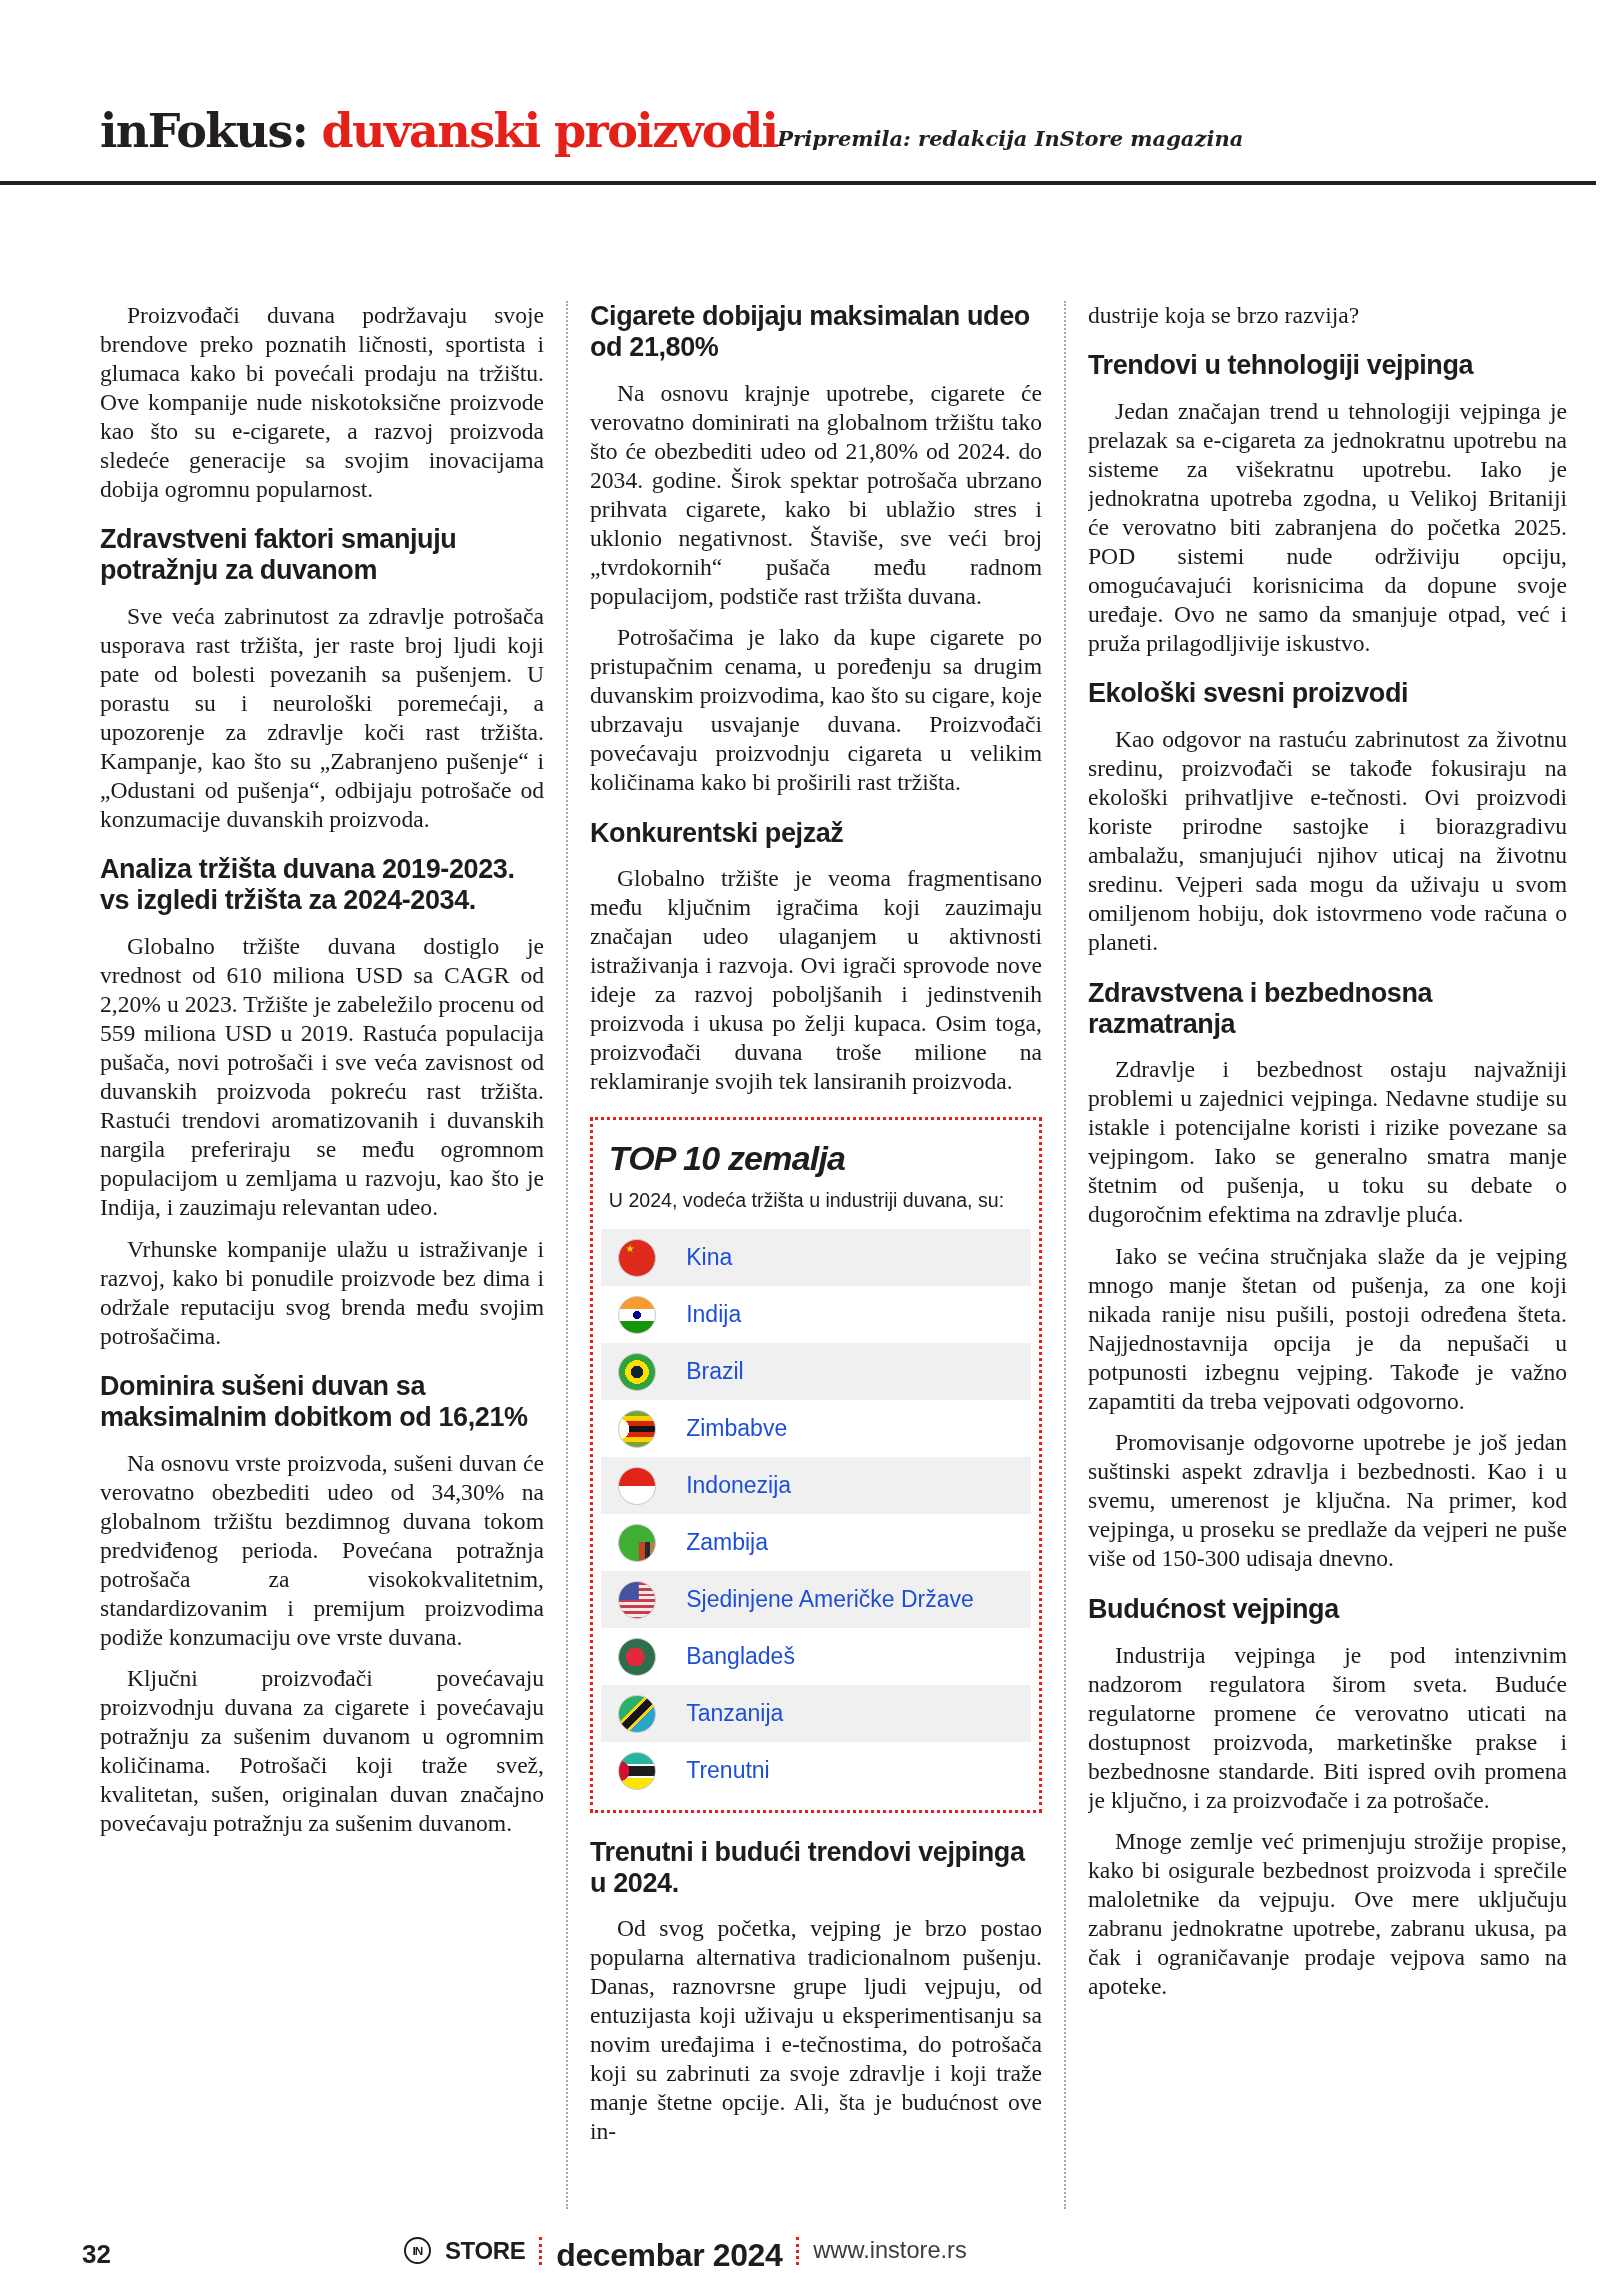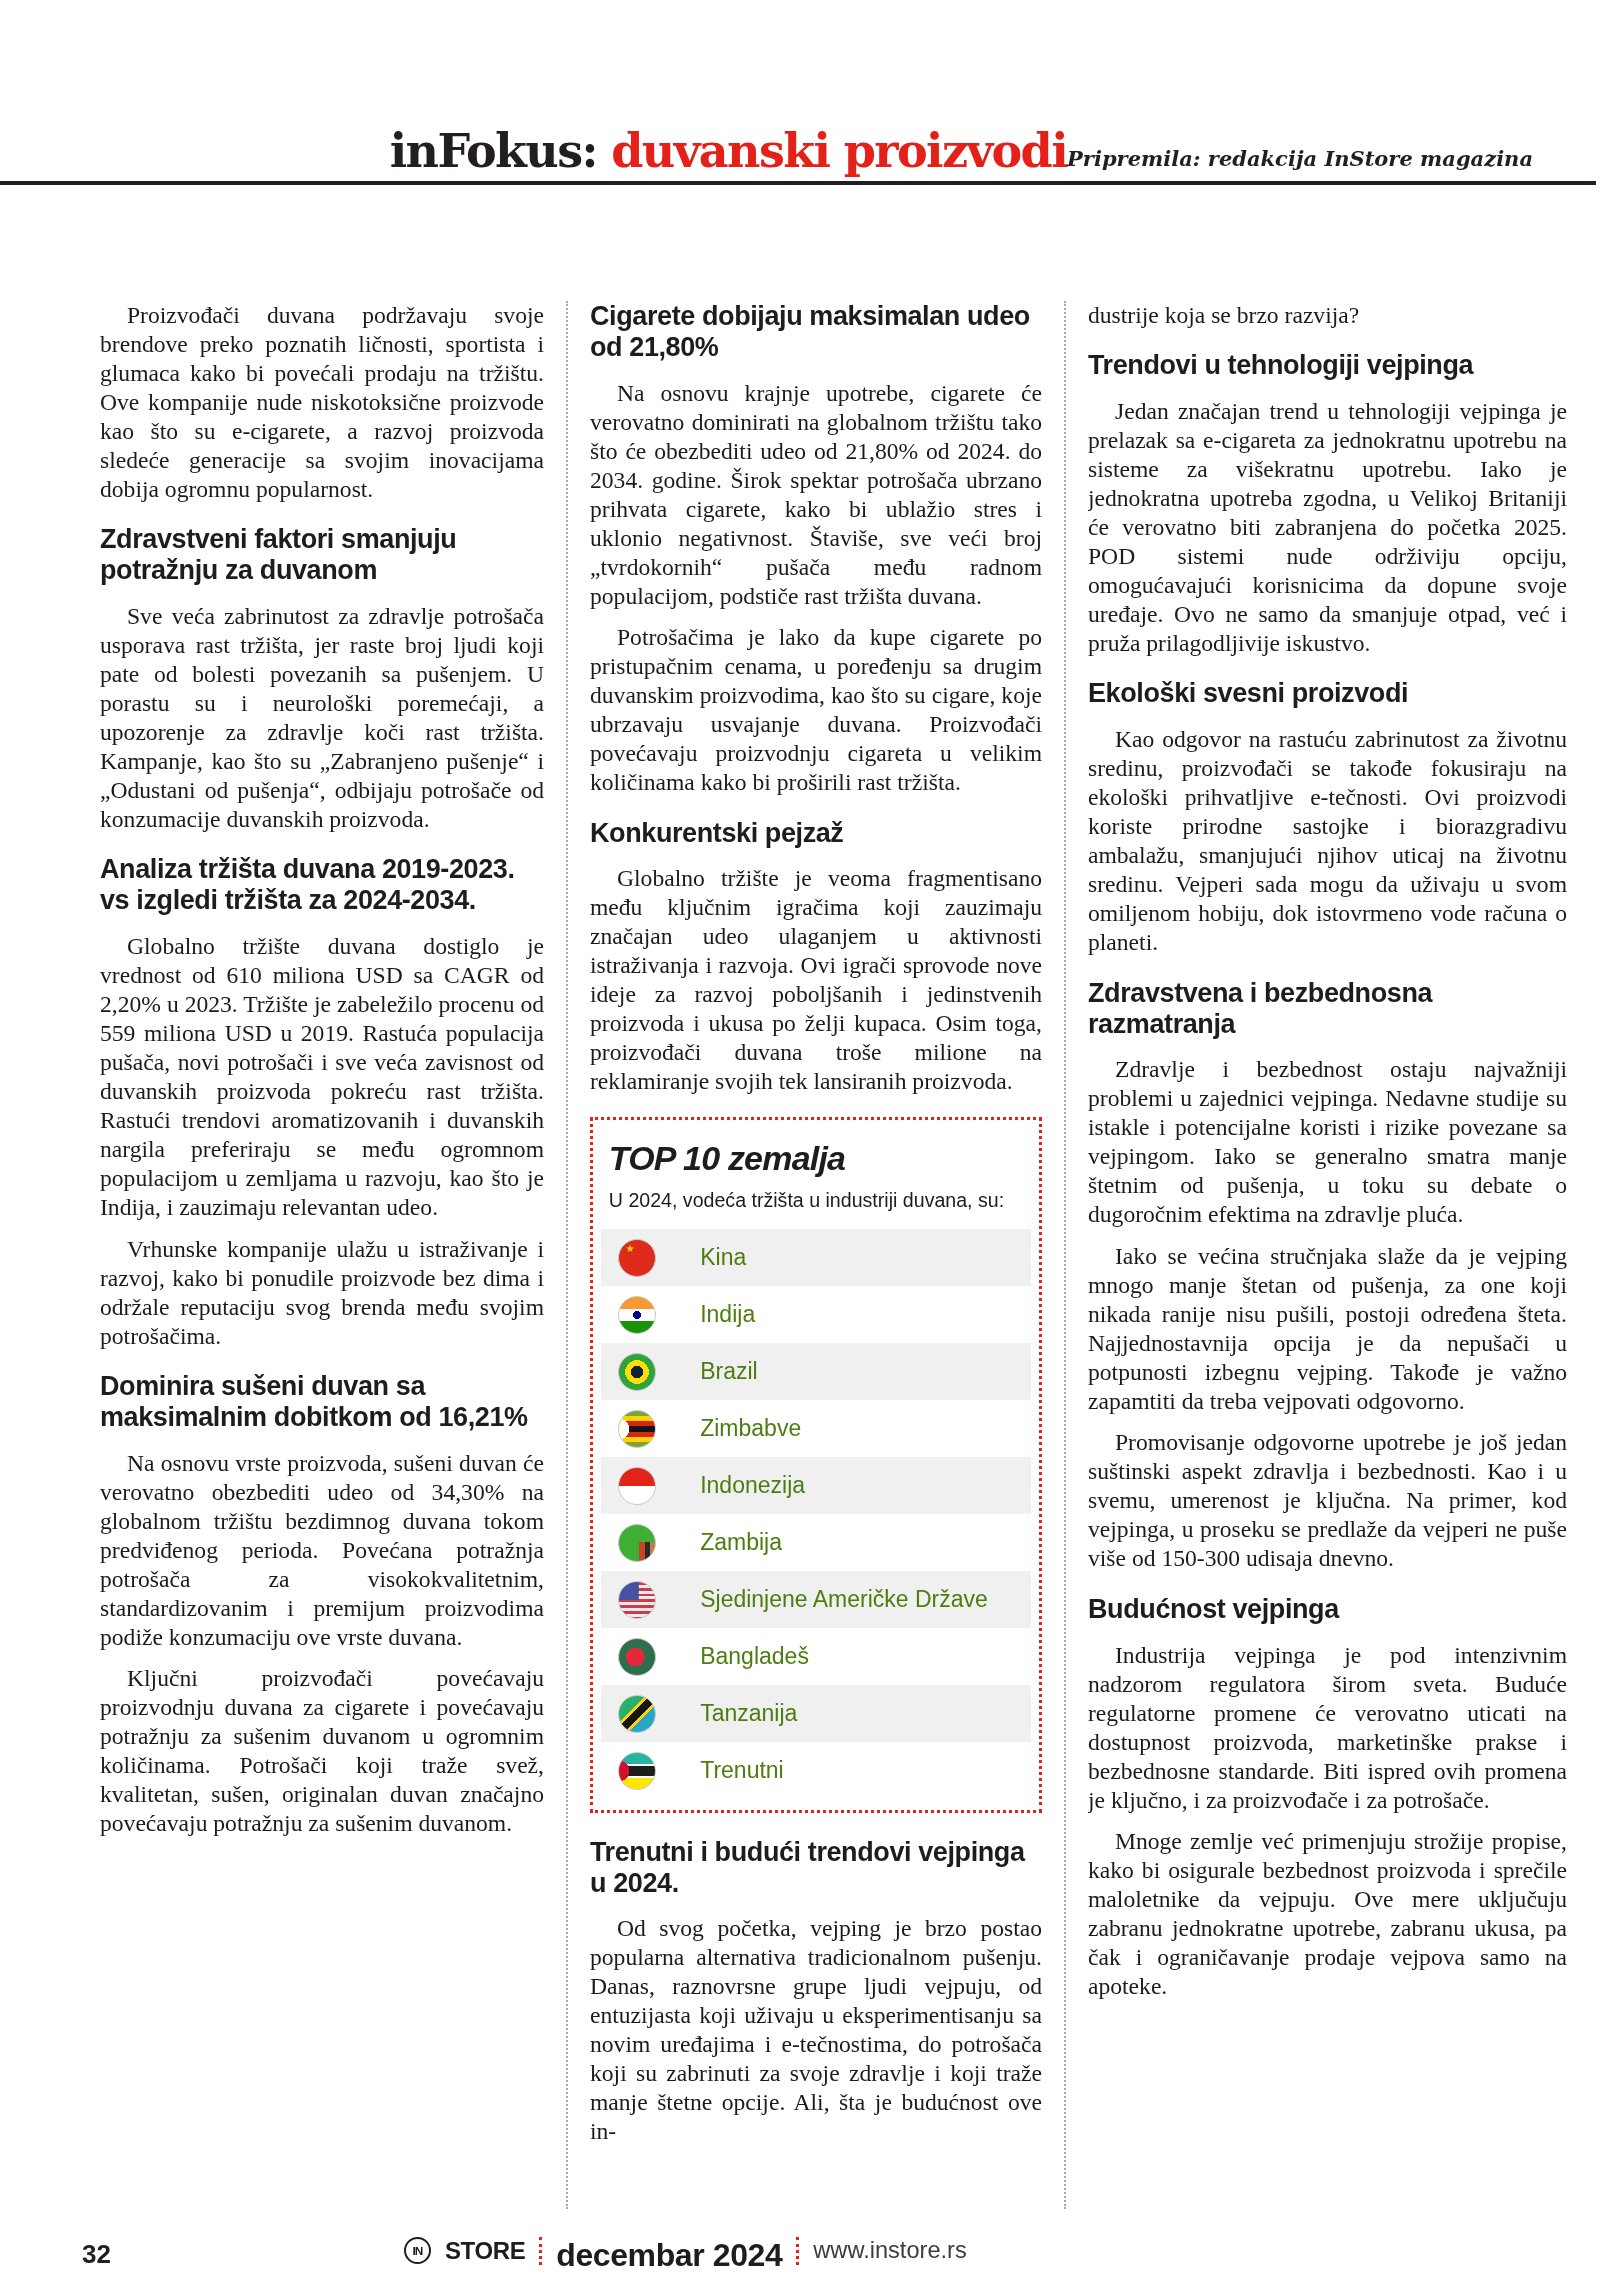--- a/index.html
+++ b/index.html
@@ -1,21 +1,21 @@
 <!DOCTYPE html>
 <html style="font-size:12.6px"><head>
 <meta charset="utf-8">
 <style>
   html,body{margin:0;padding:0;background:#ffffff;}
   #page{
     position:relative;width:1623px;height:2295px;background:#ffffff;
     overflow:hidden;font-family:"Liberation Serif", serif;color:#1d1a1a;
   }
   
-  #masthead{position:absolute;left:100px;top:108px;right:90px;display:flex;align-items:flex-end;justify-content:flex-end;margin-top:20px;}
+  #masthead{position:absolute;left:100px;top:108px;right:90px;display:flex;align-items:flex-end;justify-content:flex-start;}
   .kicker{font-family:"DejaVu Serif", serif;font-weight:bold;font-size:46px;letter-spacing:-1.6px;line-height:1;white-space:nowrap;}
   .kicker .black{color:#231f20;}
   .kicker .red{color:#e32119;}
   .byline{font-family:"DejaVu Serif", serif;font-weight:bold;font-size:21px;color:#231f20;white-space:nowrap;padding-bottom:3.1px;font-style:italic;}
   #head-rule{position:absolute;left:0;top:181px;width:1596px;height:3.9px;background:#231f20;}
   
   #main{position:absolute;left:100px;top:301px;width:1467px;height:1908px;display:flex;overflow:hidden;}
   .col{overflow:hidden;}
   #col1{width:444px;}
   #col2{width:452px;}
@@ -24,21 +24,21 @@
   .p{font-size:23.6px;line-height:29px;text-align:justify;text-indent:27px;margin:0 0 12.6px 0;}
   .p.noindent{text-indent:0;}
   .h{font-family:"Liberation Sans", sans-serif;font-weight:bold;font-size:27px;line-height:31px;color:#1d1d1b;letter-spacing:-0.4px;margin:20.4px 0 15.7px 0;}
   .col > .h:first-child{margin-top:0;}
   
   #top10{border:3.1px dotted #e32119;margin:20.4px 0 23.6px 0;padding:19px 7.9px 11px 7.9px;}
   #top10-title{font-family:"Liberation Sans", sans-serif;font-weight:bold;font-size:34px;letter-spacing:-0.8px;color:#1d1d1b;margin:0 0 11px 7.9px;font-style:italic;}
   #top10-sub{font-family:"Liberation Sans", sans-serif;font-size:19.6px;color:#1c1c1c;margin:0 0 17.3px 7.9px;white-space:nowrap;}
   .crow{display:flex;align-items:center;height:57px;padding-left:17.3px;}
   .crow.alt{background:#f0f0f0;}
-  .country-label{font-family:"Liberation Sans", sans-serif;font-size:23px;color:#4d7c0f;margin-left:44px;}
+  .country-label{font-family:"Liberation Sans", sans-serif;font-size:23px;color:#1d4ed8;margin-left:30px;}
   .flag{position:relative;width:38px;height:38px;border-radius:50%;border:1.6px solid #c9c9c9;box-sizing:border-box;overflow:hidden;flex:0 0 auto;}
   .f-kina{background:#dd2a1b;}
   .f-kina::after{content:"★";position:absolute;left:6.3px;top:3.1px;font-size:10.2px;color:#ffde00;}
   .f-indija{background:
       radial-gradient(circle at 50% 50%, #000088 0 3.9px, rgba(0,0,0,0) 3.9px),
       linear-gradient(180deg,#f79b31 0 33%,#ffffff 33% 67%,#18930c 67%);}
   .f-brazil{background:
       radial-gradient(circle at 50% 50%, #10222e 0 6.3px, #ffdf00 6.3px 11.8px, rgba(0,0,0,0) 11.8px),
       #30a43c;}
   .f-zimbabve{background:

